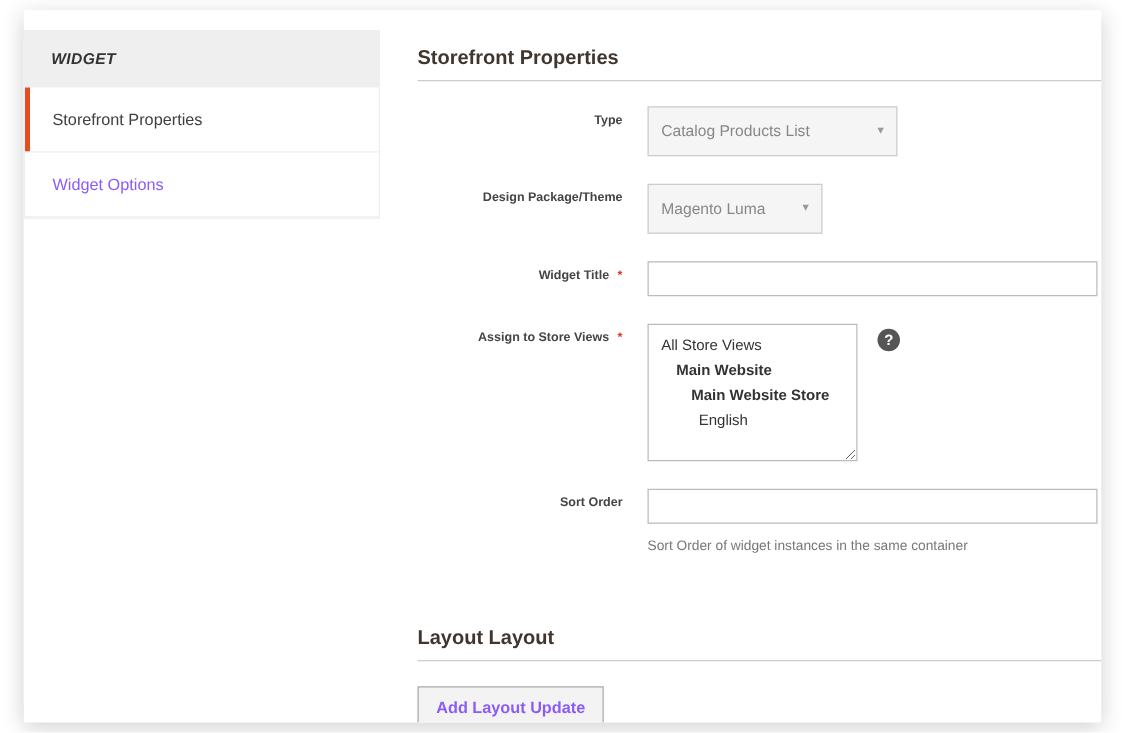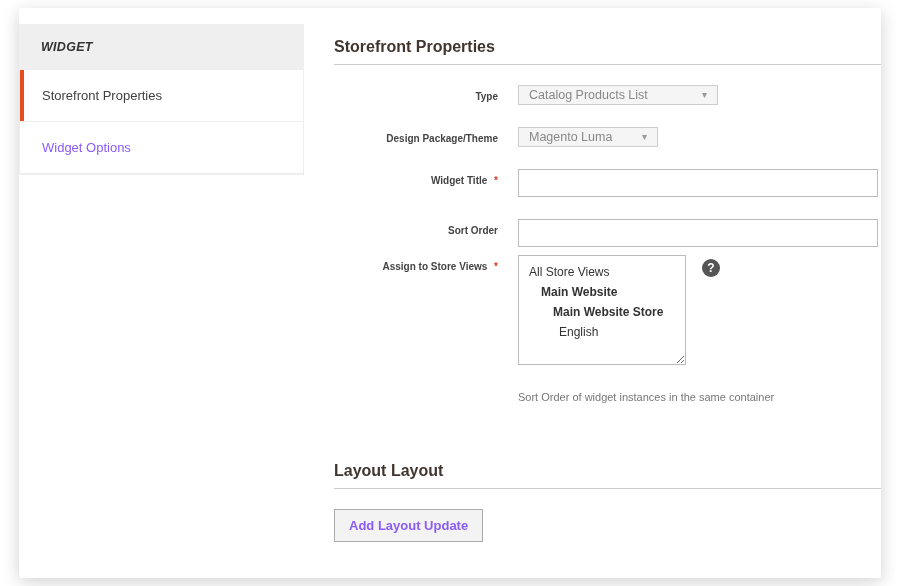--- a/index.html
+++ b/index.html
@@ -102,21 +102,21 @@
       position: relative;
     }
     .fake-select {
       display: inline-flex;
       align-items: center;
       justify-content: space-between;
       border: 1px solid #ccc;
       background: #f5f5f5;
       color: #888;
       font-size: 12.5px;
-      padding: 2px 10px;
+      padding: 12px 10px;
       cursor: default;
     }
     .fake-select .caret {
       margin-left: 18px;
       font-size: 10px;
       color: #999;
       line-height: 1;
     }
     .sel-type { width: 200px; }
     .sel-theme { width: 140px; }
@@ -230,45 +230,45 @@
         <div class="field-label">
           <span>Widget Title</span>
           <span class="req">*</span>
         </div>
         <div class="field-control">
           <input type="text" class="text-input" value="" style="">
         </div>
       </div>
 
       
-      <div class="field-row sort-row">
-        <div class="field-label">
-          <span>Sort Order</span>
-        </div>
-        <div class="field-control">
-          <input type="text" class="text-input" value="" style="">
-        </div>
-      </div>
-
-      
       <div class="field-row">
         <div class="field-label">
           <span>Assign to Store Views</span>
           <span class="req">*</span>
         </div>
         <div class="field-control">
           <div class="multiselect">
             <div class="ms-item">All Store Views</div>
             <div class="ms-item ms-bold ms-indent-1">Main Website</div>
             <div class="ms-item ms-bold ms-indent-2">Main Website Store</div>
             <div class="ms-item ms-indent-3">English</div>
           </div>
           <span class="help-icon">?</span>
         </div>
       </div>
+
+      
+      <div class="field-row sort-row">
+        <div class="field-label">
+          <span>Sort Order</span>
+        </div>
+        <div class="field-control">
+          <input type="text" class="text-input" value="" style="">
+        </div>
+      </div>
       <div class="field-row sort-hint-row">
         <div class="field-label"></div>
         <div class="field-control">
           <div class="field-hint">Sort Order of widget instances in the same container</div>
         </div>
       </div>
 
       
       <div class="section-title second">Layout Layout</div>
       <hr class="hr">

